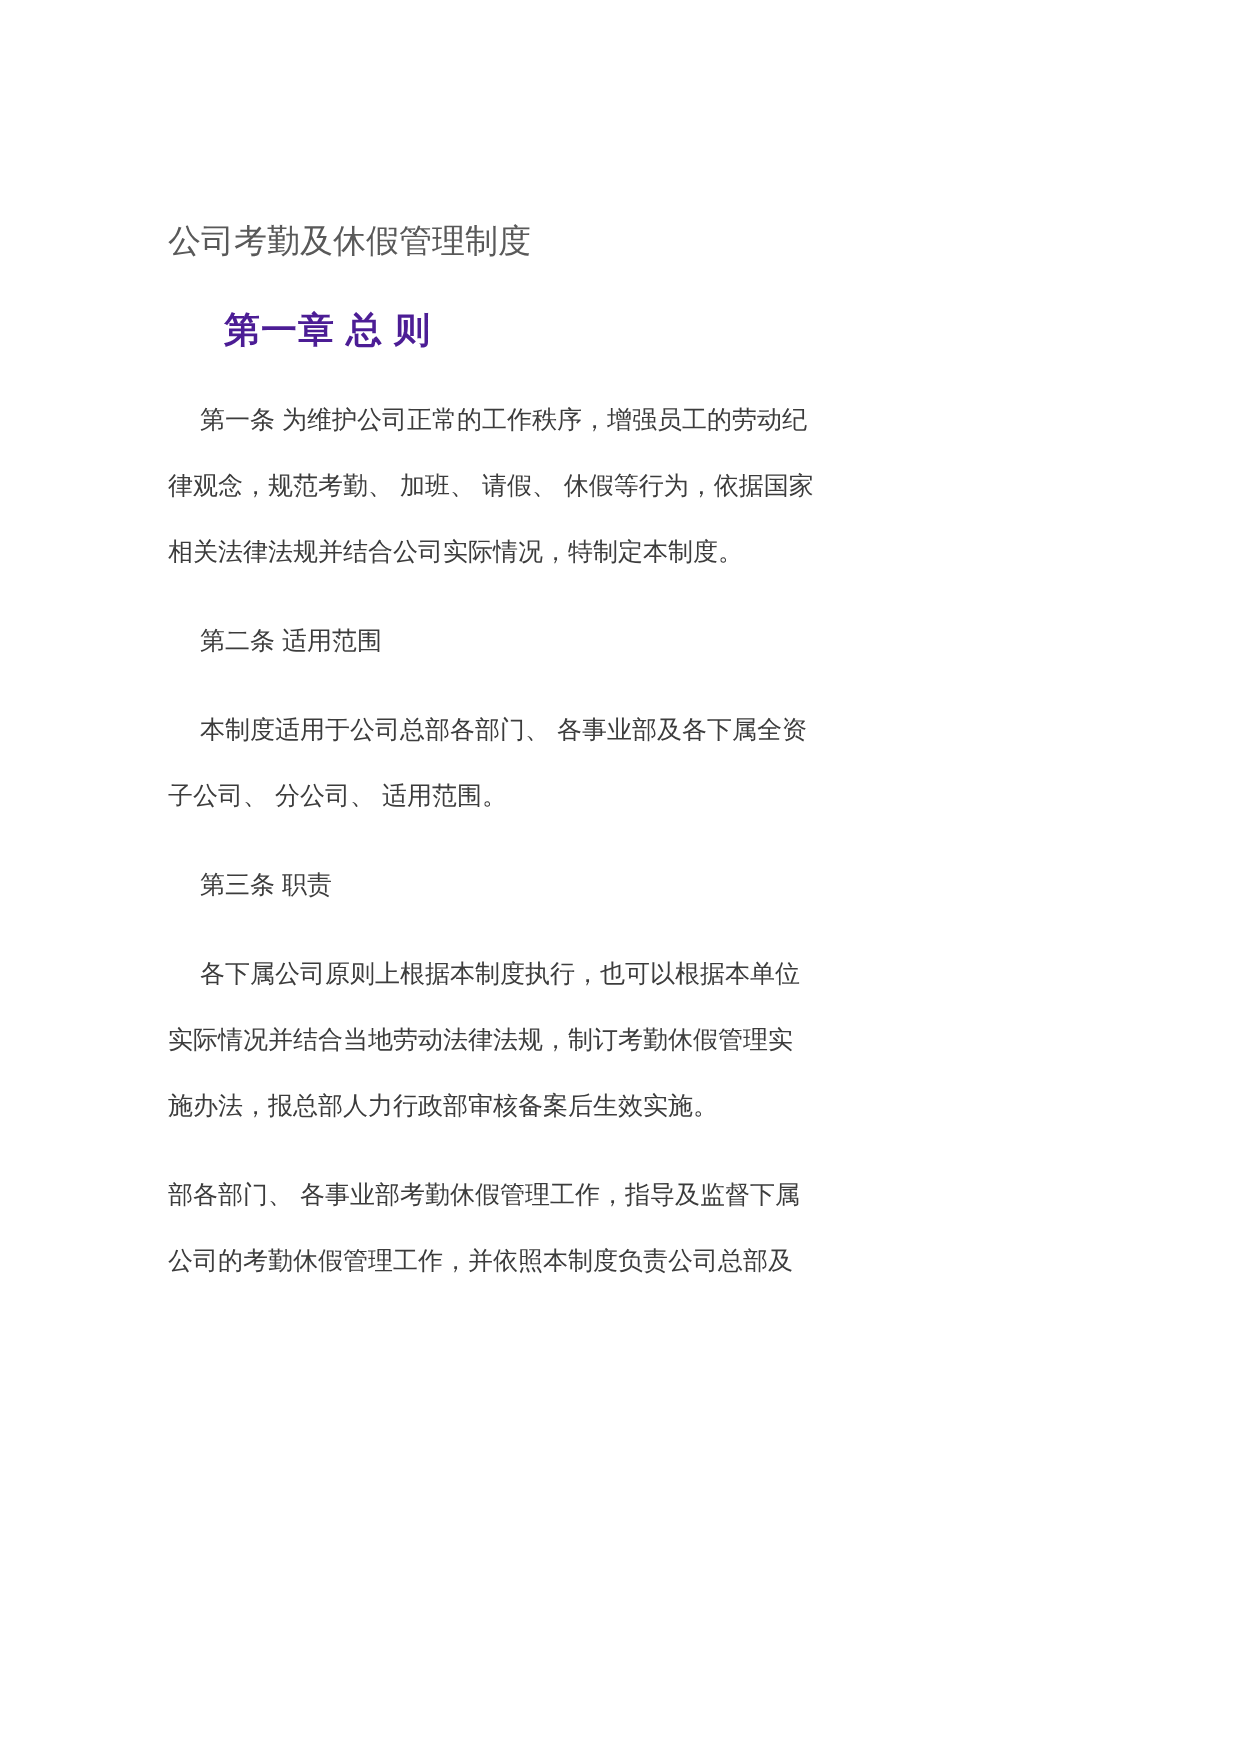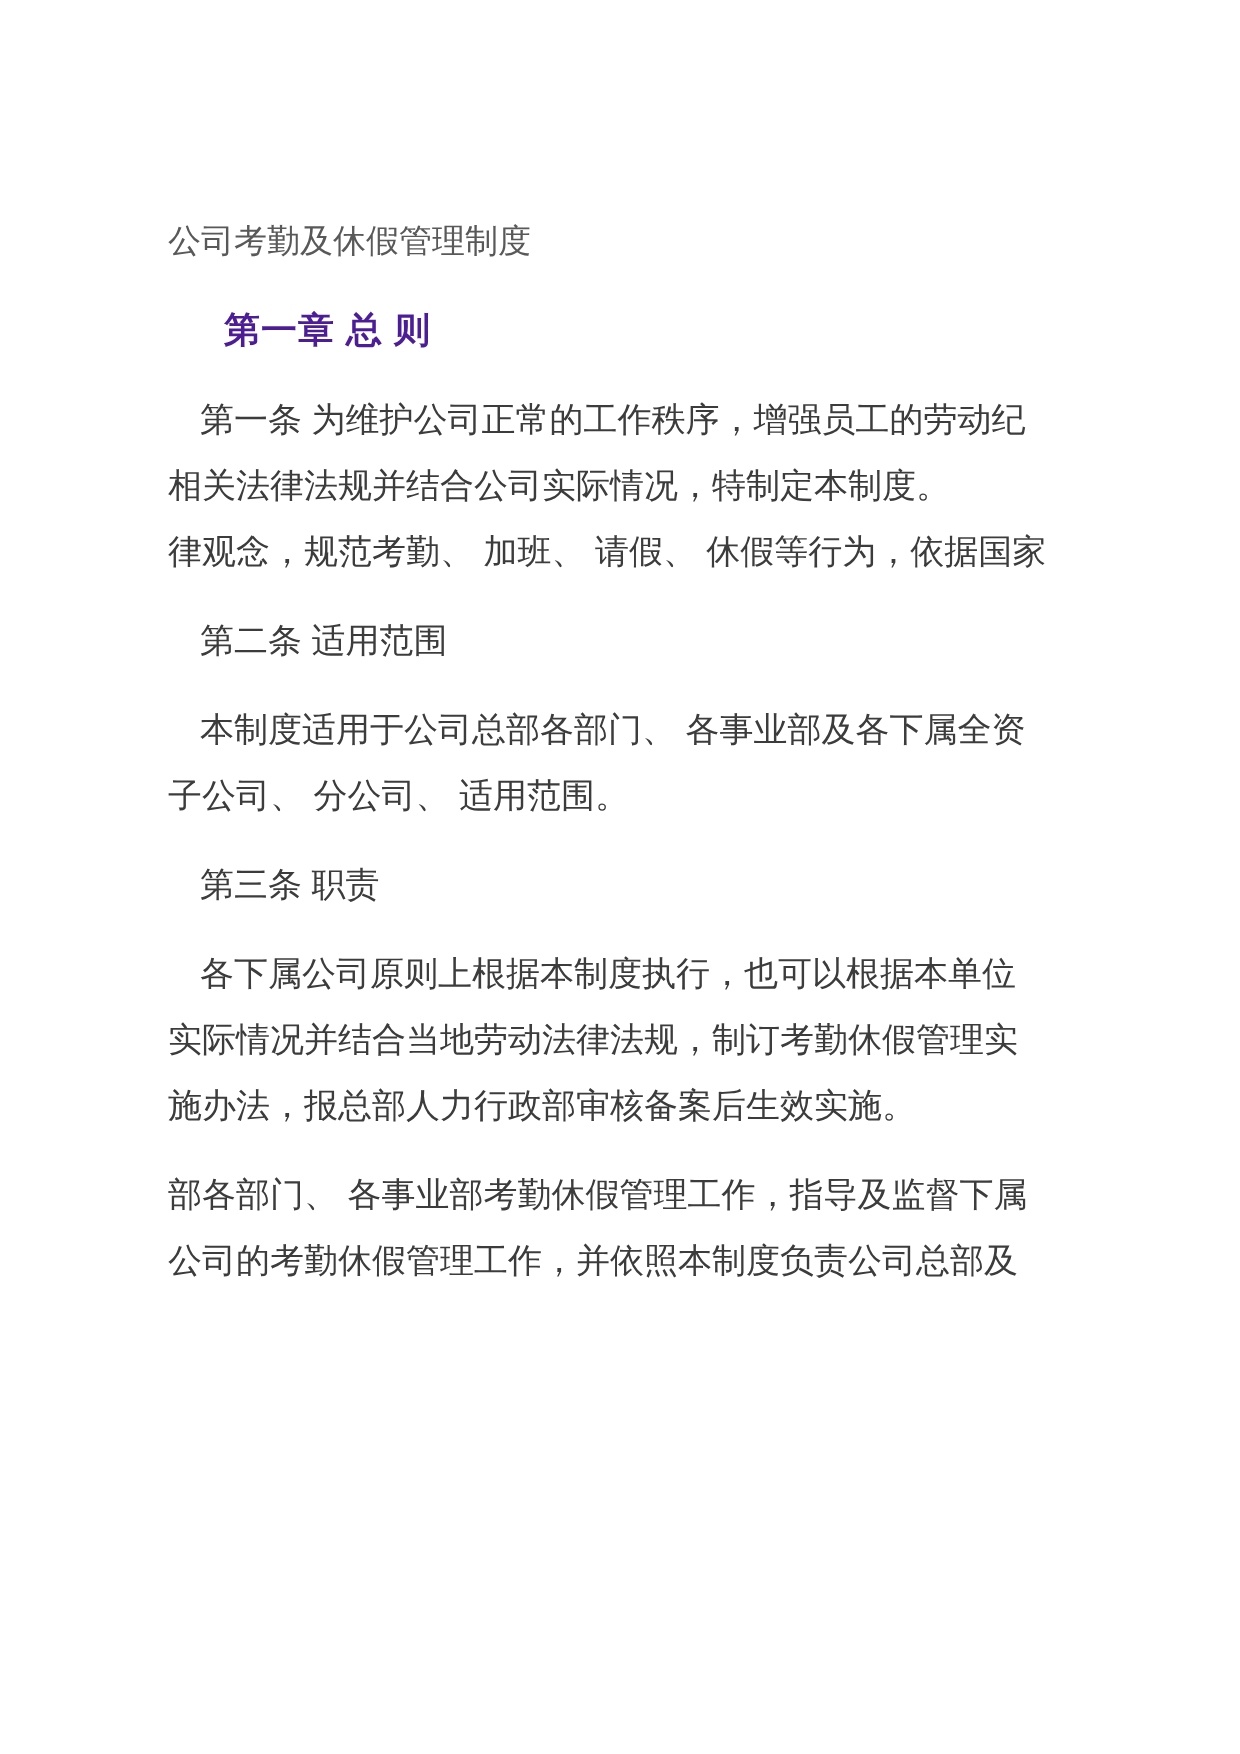--- a/index.html
+++ b/index.html
@@ -19,21 +19,21 @@
     position: absolute;
     left: 168px;
     top: 208px;
     width: 850px;
     color: #3c3c3c;
   }
   .line {
     height: 66px;
     line-height: 66px;
     white-space: nowrap;
-    font-size: 34px;
+    font-size: 25px;
   }
   .title-line {
     font-size: 33px;
     color: #595959;
   }
   .chapter-line {
     margin-top: 23px;
     padding-left: 56px;
     font-size: 36px;
     font-weight: bold;
@@ -52,22 +52,22 @@
 
 <div class="page">
   <div class="doc">
 
     <div class="line title-line">公司考勤及休假管理制度</div>
 
     <div class="line chapter-line">第一章 总 则</div>
 
     <div class="para">
       <div class="line indent">第一条 为维护公司正常的工作秩序，增强员工的劳动纪</div>
+      <div class="line">律观念，规范考勤、 加班、 请假、 休假等行为，依据国家</div>
       <div class="line">相关法律法规并结合公司实际情况，特制定本制度。</div>
-      <div class="line">律观念，规范考勤、 加班、 请假、 休假等行为，依据国家</div>
     </div>
 
     <div class="para">
       <div class="line indent">第二条 适用范围</div>
     </div>
 
     <div class="para">
       <div class="line indent">本制度适用于公司总部各部门、 各事业部及各下属全资</div>
       <div class="line">子公司、 分公司、 适用范围。</div>
     </div>

